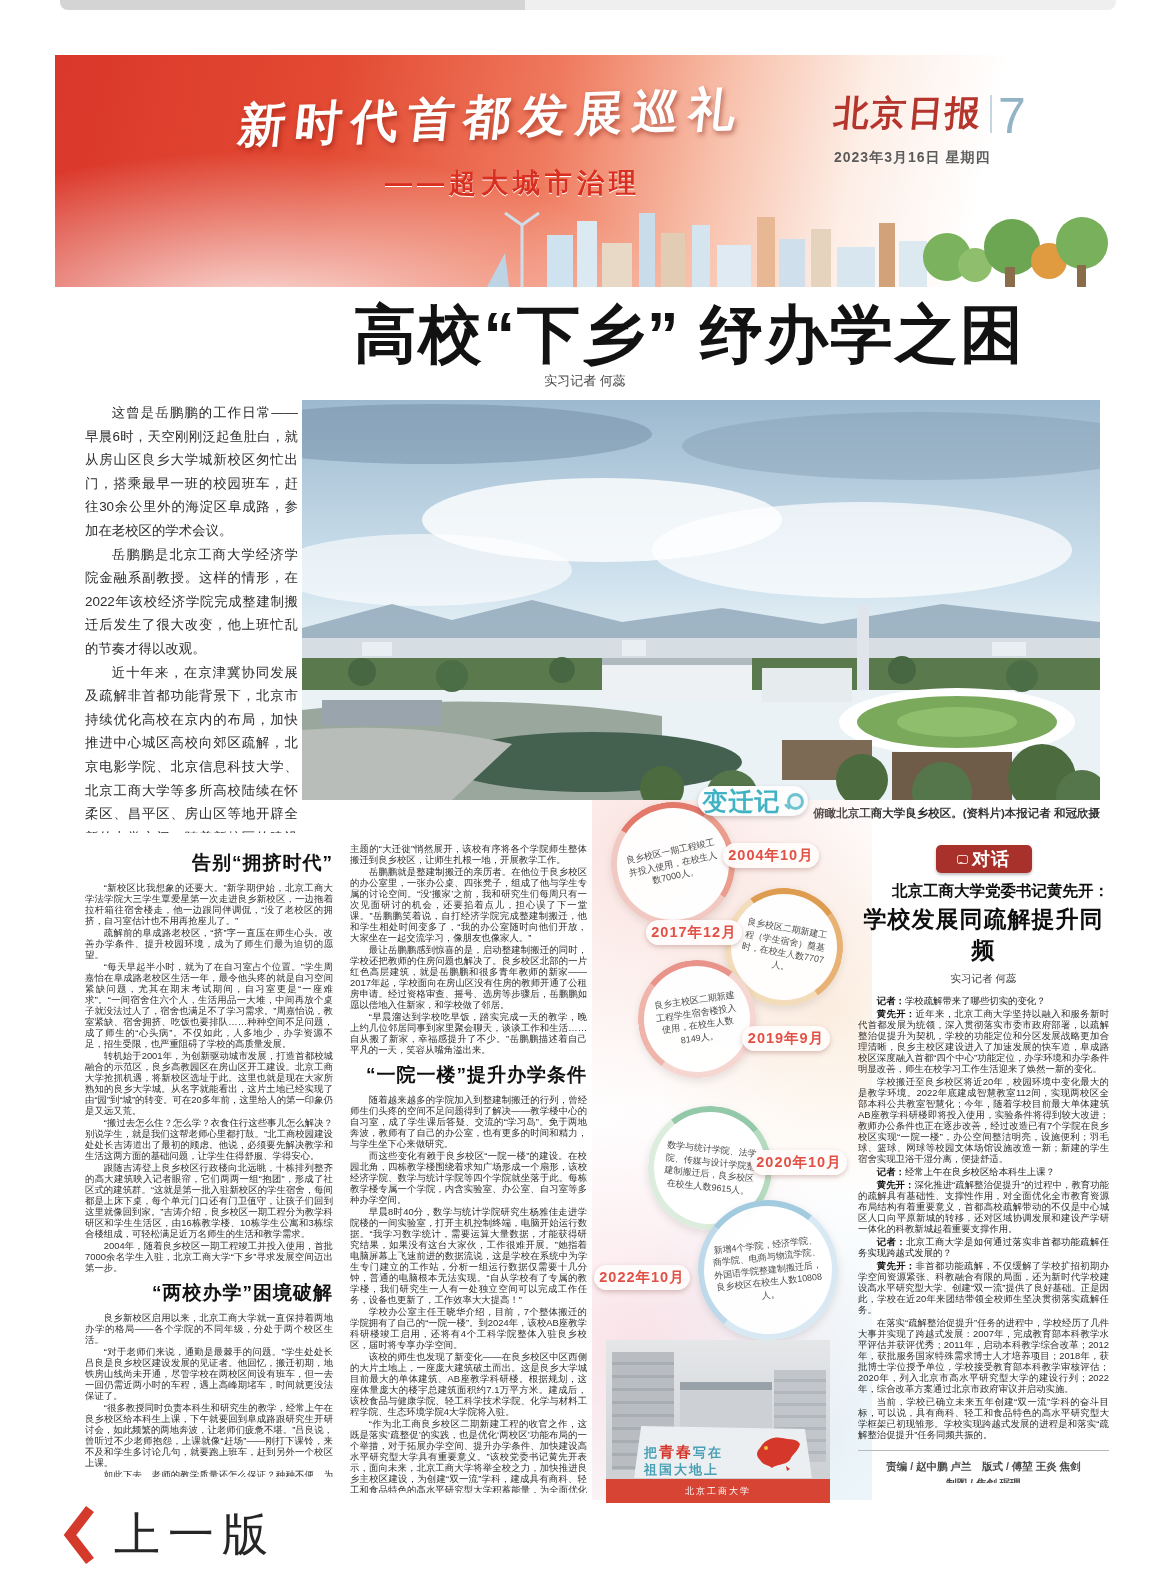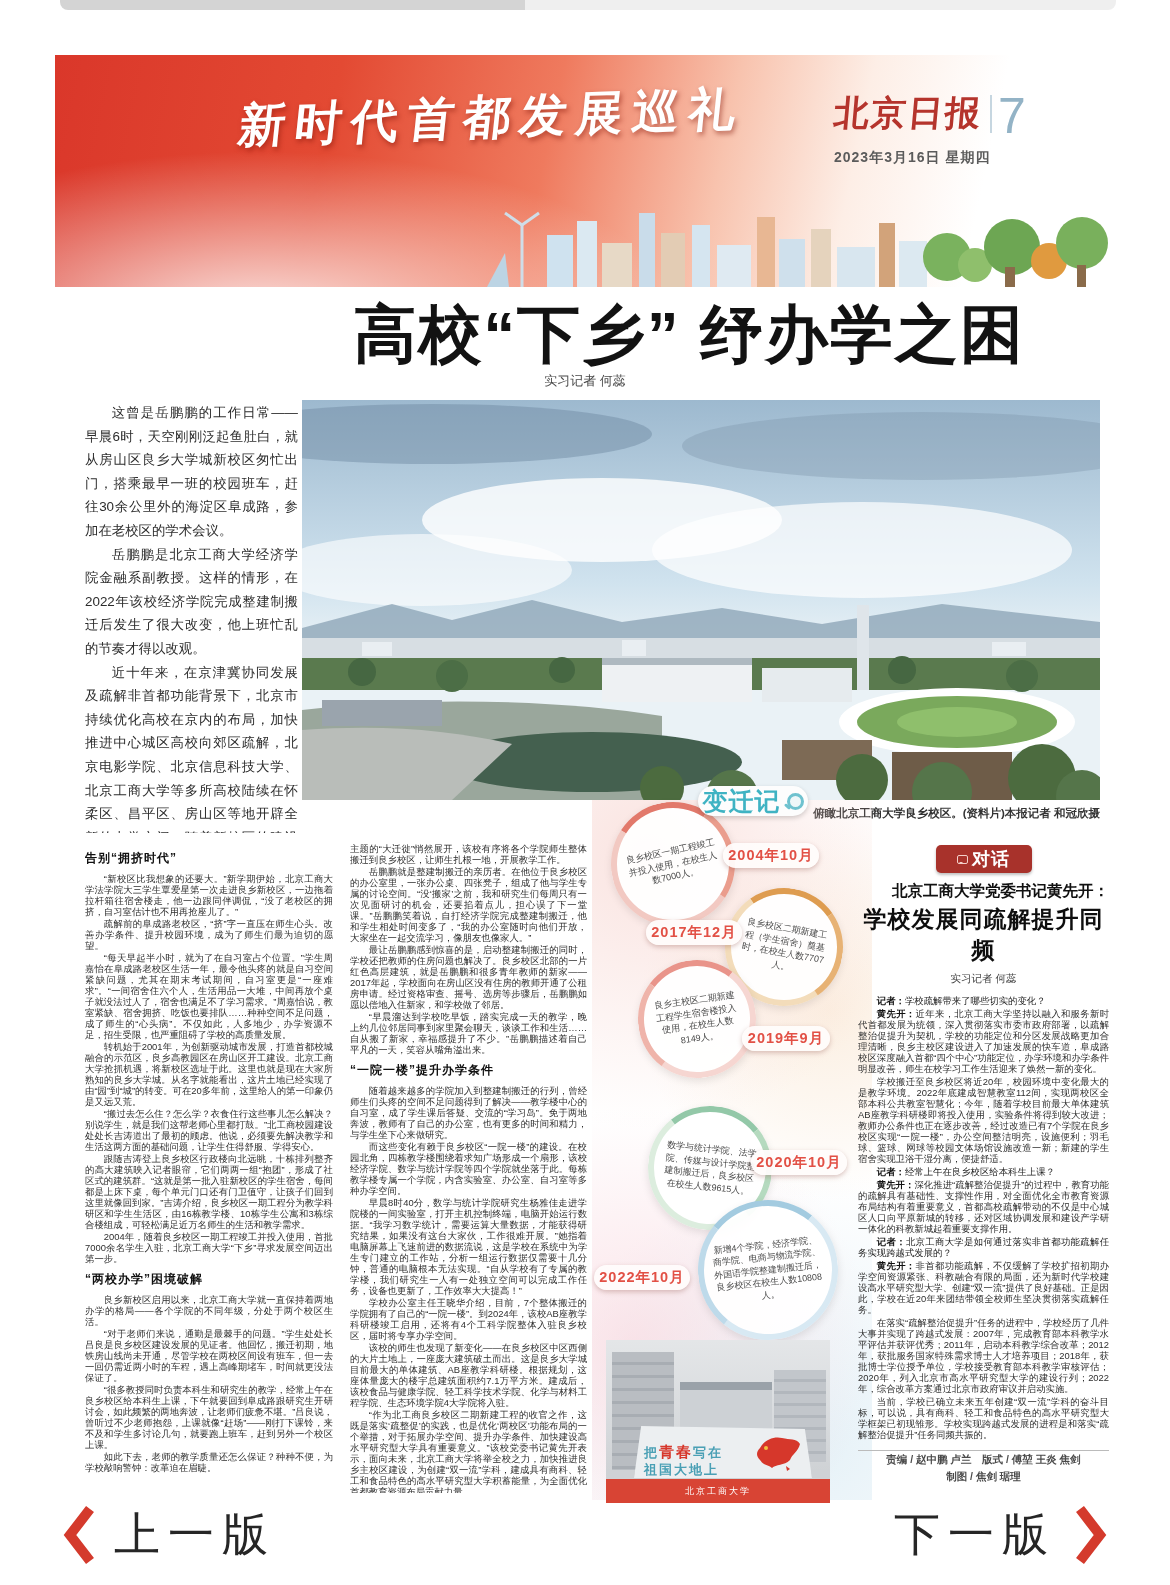--- a/index.html
+++ b/index.html
@@ -34,21 +34,21 @@
   .hero{position:absolute;left:302px;top:400px;width:798px;height:400px;overflow:hidden;}
   .hero-caption{position:absolute;left:630px;top:806px;width:470px;text-align:right;
         font-size:11.5px;color:#333;font-weight:bold;}
   
   .col{position:absolute;top:843px;overflow:hidden;}
   .col-1{left:85px;width:248px;height:634px;}
   .col-2{left:350px;width:237px;height:650px;}
   .col-4{left:858px;width:251px;height:640px;}
   .bodytext p{margin:0 0 1px 0;text-indent:2em;font-size:9.4px;line-height:11px;
         text-align:justify;color:#2e2e2e;}
-  .sec-title{margin:7px 0 6px 0;text-align:left;font-size:12px;font-weight:bold;
+  .sec-title{margin:7px 0 6px 0;text-align:right;font-size:19px;font-weight:bold;
         color:#111;letter-spacing:1px;text-indent:0;}
   
   .tl-bg{position:absolute;left:592px;top:800px;width:280px;height:700px;
         background:
           radial-gradient(circle at 20% 8%,rgba(246,205,199,.55),transparent 40%),
           radial-gradient(circle at 85% 30%,rgba(248,223,196,.5),transparent 35%),
           radial-gradient(circle at 15% 78%,rgba(247,205,214,.55),transparent 40%),
           radial-gradient(circle at 80% 92%,rgba(205,228,240,.5),transparent 40%);}
   .tl-pill{position:absolute;left:698px;top:786px;width:110px;height:30px;background:#fdfdfd;
         border-radius:16px;box-shadow:0 2px 5px rgba(0,0,0,.18);display:flex;align-items:center;
@@ -91,21 +91,21 @@
         display:flex;align-items:center;justify-content:center;gap:4px;box-shadow:0 2px 3px rgba(0,0,0,.25);}
   .dlg-badge-label{color:#fff;font-size:18px;font-weight:bold;letter-spacing:1px;}
   .bub{width:9px;height:7px;border:1.5px solid #f3cfc9;border-radius:2px;position:relative;}
   .bub::after{content:"";position:absolute;left:1px;bottom:-3px;border:2px solid transparent;border-top-color:#f3cfc9;}
   .dlg-kicker{text-align:right;font-size:15.5px;font-weight:bold;color:#111;margin:2px 0;}
   .dlg-title{text-align:center;font-size:23px;font-weight:900;color:#0e0e0e;margin:2px 0 6px 0;letter-spacing:1px;}
   .dlg-byline{text-align:center;font-size:10.5px;color:#444;margin-bottom:9px;}
   .qa p{margin:0 0 2px 0;text-indent:2em;font-size:9.4px;line-height:11px;text-align:justify;color:#2e2e2e;}
   .qa b{font-weight:bold;color:#111;}
   .qa .q span{font-family:"DejaVu Serif",serif;color:#222;}
-  .credits{border-top:1px solid #bbb;margin-top:10px;text-align:center;
+  .credits{border-top:1px solid #bbb;margin-top:10px;padding-top:7px;text-align:center;
         font-size:10.5px;font-weight:bold;color:#4a4a4a;line-height:17px;}
   
   .nav-prev,.nav-next{position:absolute;top:1504px;display:flex;align-items:center;gap:18px;cursor:pointer;}
   .nav-prev{left:62px;} .nav-next{right:62px;}
   .nav-label{font-size:46px;color:#262626;letter-spacing:8px;font-family:"Liberation Serif",serif;}
 </style>
 </head>
 <body>
 
 <div class="page">
@@ -134,20 +134,21 @@
       <circle cx="622" cy="66" r="18" fill="#e09a3f"></circle>
       <circle cx="655" cy="48" r="26" fill="#79b05c"></circle>
       <rect x="578" y="72" width="10" height="20" fill="#8a6b4a"></rect>
       <rect x="650" y="70" width="9" height="22" fill="#8a6b4a"></rect>
       <path d="M60,92 L78,58 L82,92 Z" fill="#bcd4e4"></path>
       <line x1="95" y1="30" x2="95" y2="92" stroke="#cfdde8" stroke-width="3"></line>
       <line x1="95" y1="30" x2="78" y2="18" stroke="#cfdde8" stroke-width="3"></line>
       <line x1="95" y1="30" x2="112" y2="18" stroke="#cfdde8" stroke-width="3"></line>
     </svg>
     <div class="series-title">新时代首都发展巡礼</div>
+    <div class="series-subtitle">——超大城市治理</div>
     <div class="masthead">
       <span class="paper-name">北京日报</span><span class="mast-div"></span><span class="page-no">7</span>
       <div class="paper-date">2023年3月16日 星期四</div>
     </div>
   </div>
 
   <div class="headline">高校“下乡” 纾办学之困</div>
   <div class="byline">实习记者 何蕊</div>
 
   <div class="intro">
@@ -312,20 +313,14 @@
       <div>制图 / 焦剑 琚理</div>
     </div>
   </div>
 
   <div class="nav-prev">
     <svg width="34" height="62" viewBox="0 0 34 62">
         <path d="M28,5 L8,31 L28,57" stroke="#d43a2c" stroke-width="10" fill="none"></path>
       </svg>
     <span class="nav-label">上一版</span>
   </div>
-  <div class="nav-next">
-    <span class="nav-label">下一版</span>
-    <svg width="34" height="62" viewBox="0 0 34 62">
-        <path d="M6,5 L26,31 L6,57" stroke="#d43a2c" stroke-width="10" fill="none"></path>
-      </svg>
-  </div>
 
 </div>
 
 </body></html>

